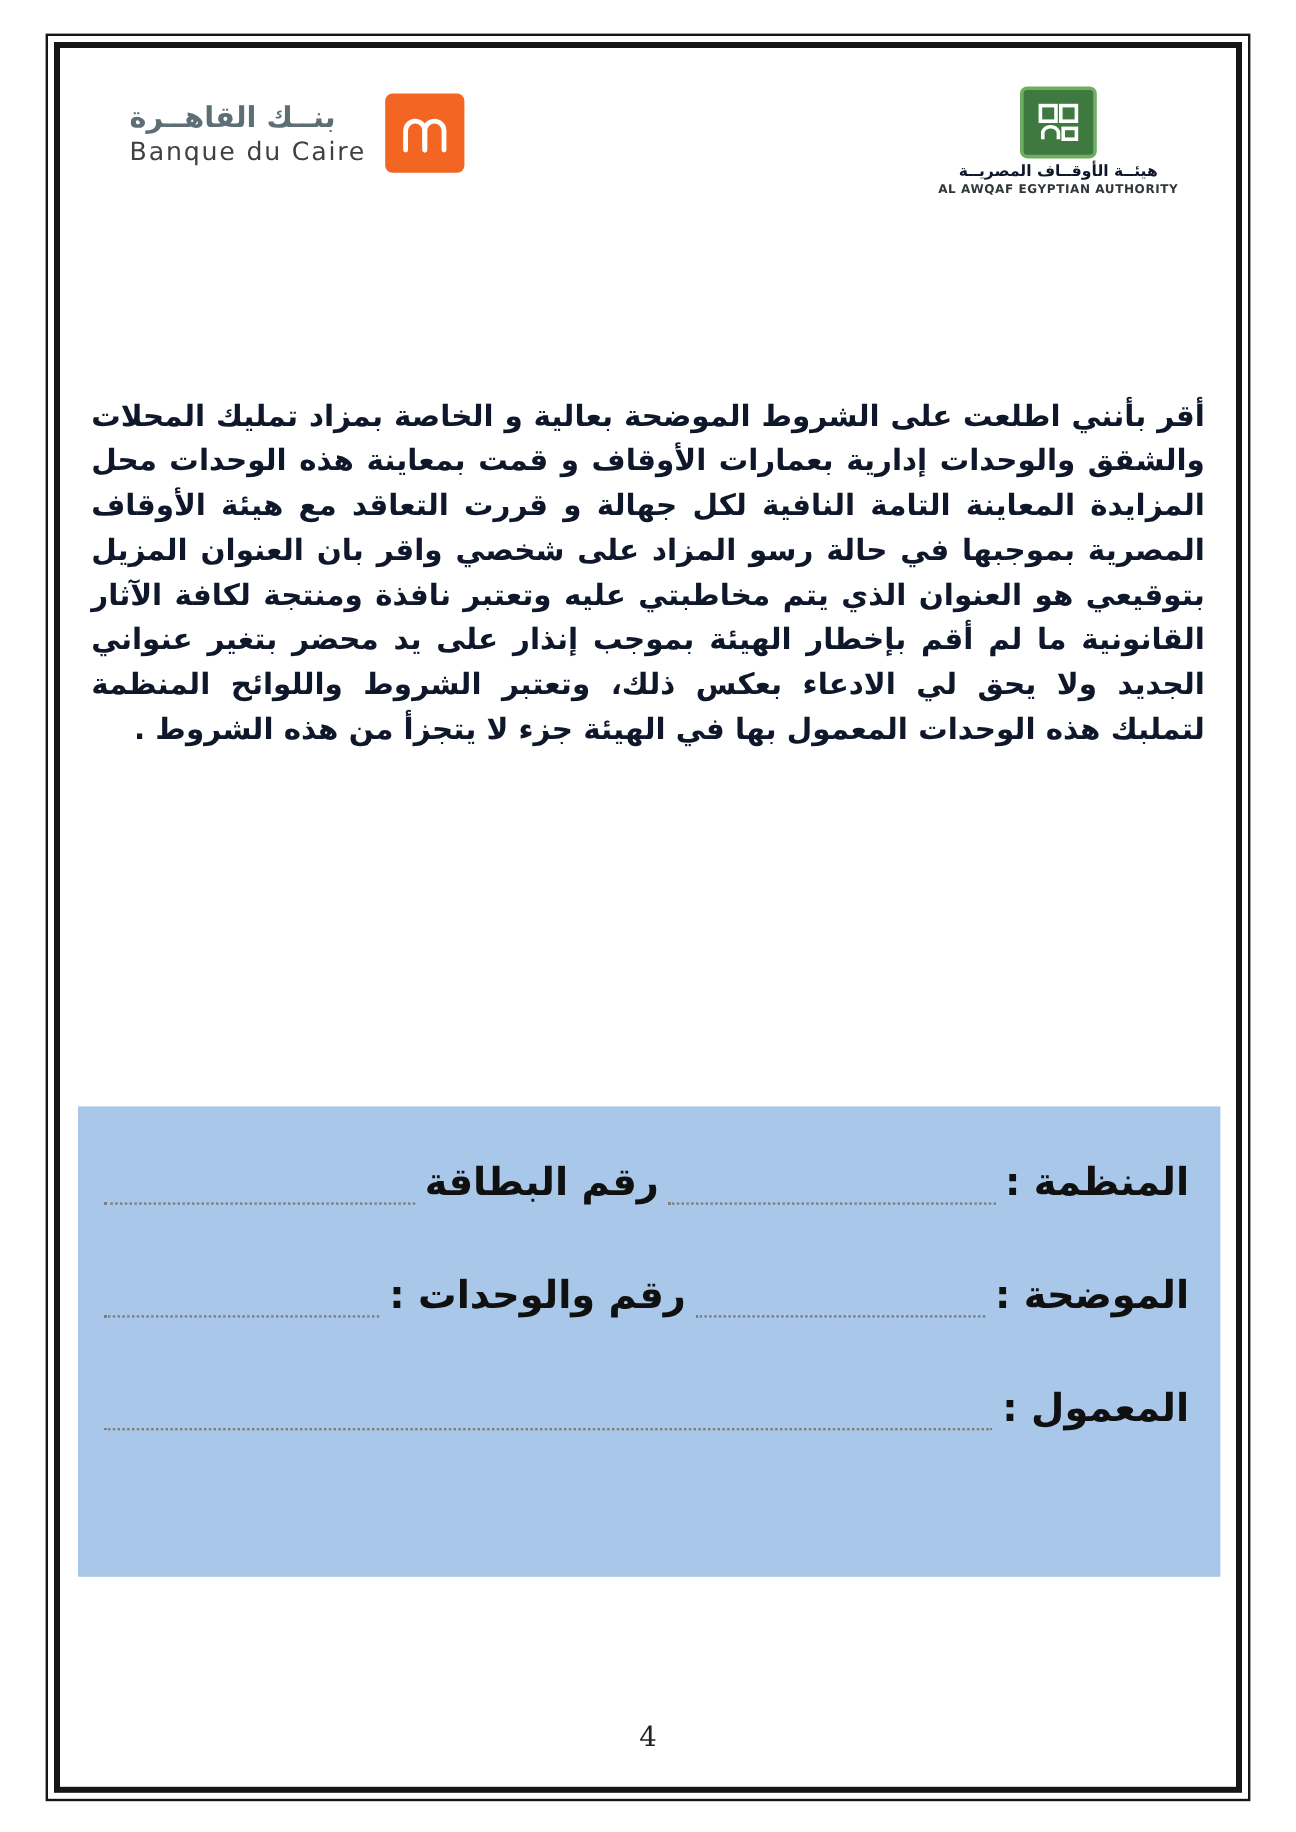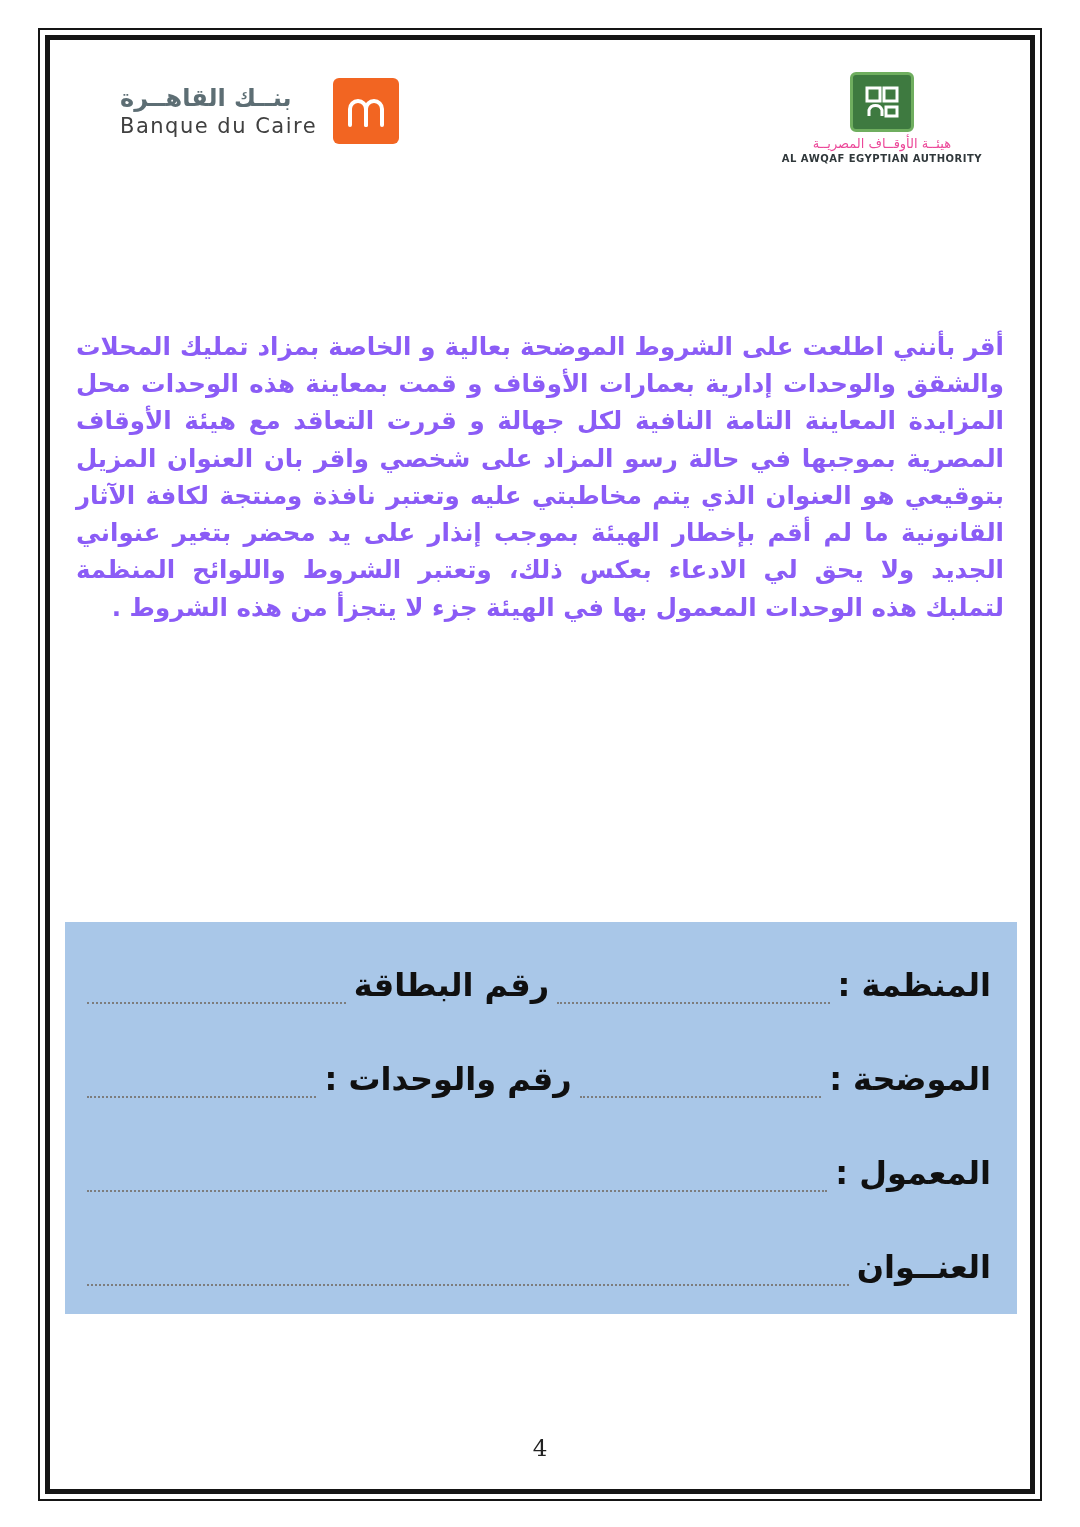--- a/index.html
+++ b/index.html
@@ -28,21 +28,21 @@
     overflow: hidden;
   }
 
   
   .header {
     position: absolute; top: 38px; left: 0; right: 0;
     display: flex; justify-content: space-between;
     padding: 0 48px 0 58px;
     align-items: flex-start;
   }
-  .bank-group { display: flex; align-items: center; gap: 16px; margin-left: 12px; }
+  .bank-group { display: flex; align-items: center; gap: 16px; }
   .bank-text { text-align: left; }
   .bank-ar {
     color: #5d6e74; font-size: 24px; font-weight: bold;
     direction: rtl; letter-spacing: 1px;
   }
   .bank-en {
     color: #404040; font-size: 21px; letter-spacing: 1.5px; margin-top: 2px;
   }
   .bank-logo {
     width: 66px; height: 66px; background: #f26522;
@@ -52,21 +52,21 @@
   .awqaf-group {
     display: flex; flex-direction: column; align-items: center;
     margin-top: -6px;
   }
   .awqaf-logo {
     width: 64px; height: 60px; background: #3e7a40;
     border: 3px solid #6fae5f; border-radius: 6px;
     display: flex; align-items: center; justify-content: center;
   }
   .awqaf-ar {
-    color: #ec4899; font-size: 13px; font-weight: normal;
+    color: #0f172a; font-size: 13px; font-weight: bold;
     margin-top: 4px; direction: rtl; letter-spacing: 1px;
   }
   .awqaf-en {
     color: #30383b; font-size: 10px; font-weight: bold; letter-spacing: .5px;
     margin-top: 2px;
   }
 
   
   .title-box {
     position: absolute; top: 158px; left: 50%; transform: translateX(-50%);
@@ -78,21 +78,21 @@
     color: #7a1410; font-size: 54px; font-weight: bold;
     direction: rtl; line-height: 1;
   }
 
   
   .declaration {
     position: absolute; top: 288px; left: 26px; right: 26px;
     direction: rtl;
     text-align: justify;
     font-size: 24.5px; font-weight: bold;
-    color: #8b5cf6;
+    color: #0f172a;
     line-height: 1.52;
   }
 
   
   .form-box {
     position: absolute; top: 882px; left: 15px; width: 952px; height: 392px;
     background: #a9c7e8;
     padding: 44px 22px 30px 22px;
     display: flex; flex-direction: column; gap: 56px;
   }
@@ -173,24 +173,20 @@
           <span class="dots"></span>
           <span class="form-label">رقم والوحدات :</span>
           <span class="dots short"></span>
         </div>
 
         <div class="form-row">
           <span class="form-label">المعمول :</span>
           <span class="dots"></span>
         </div>
 
-        <div class="form-row">
-          <span class="form-label">العنــوان</span>
-          <span class="dots"></span>
-        </div>
 
       </div>
 
       <div class="page-number">4</div>
 
     </div>
   </div>
 </div>
 
 </body></html>

